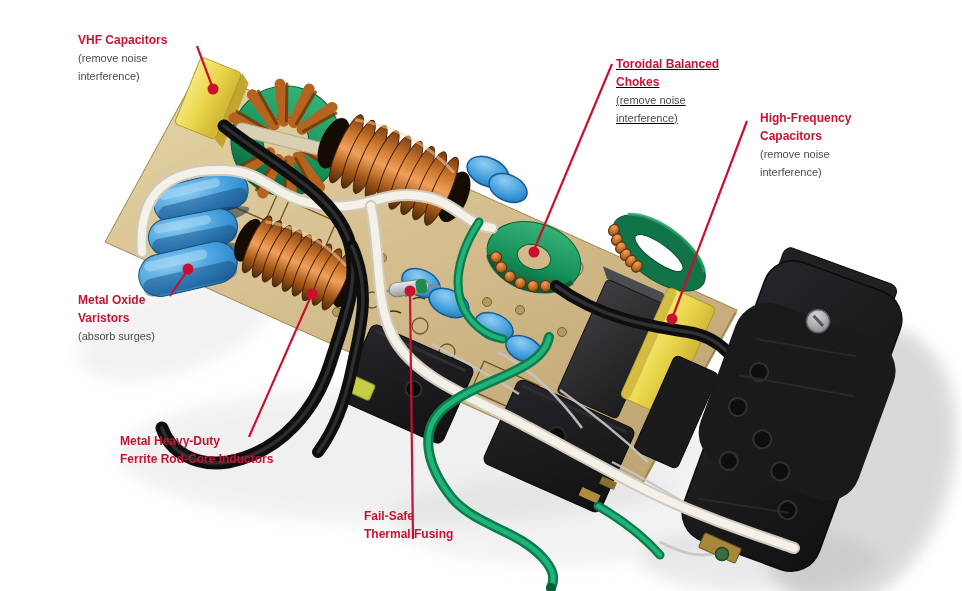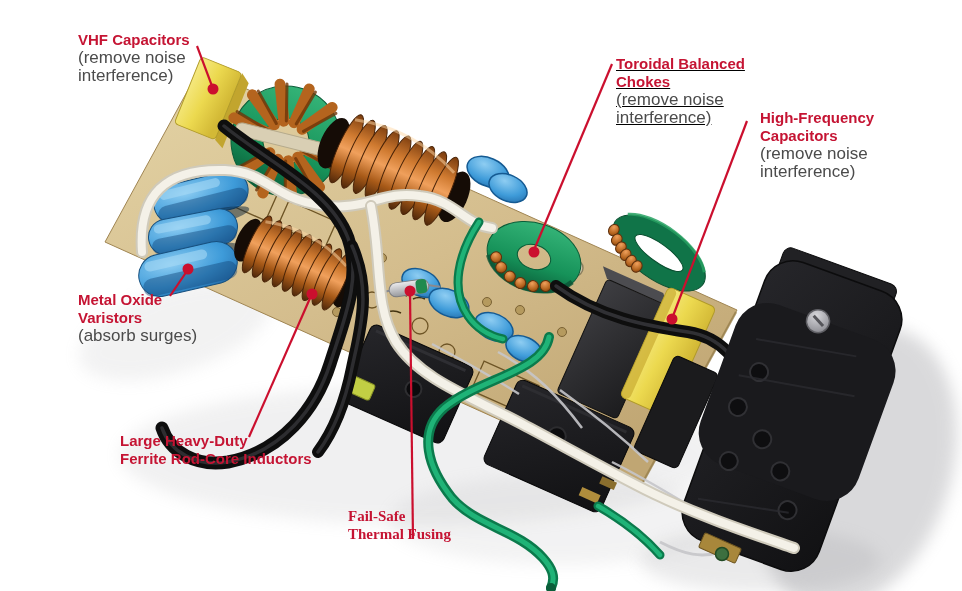--- a/index.html
+++ b/index.html
@@ -1,21 +1,21 @@
 <!DOCTYPE html>
 <html><head>
 <meta charset="utf-8">
 <style>
   html,body{margin:0;padding:0;background:#fff;}
   .scene{position:relative;width:962px;height:591px;background:#ffffff;overflow:hidden;
          font-family:"Liberation Sans",sans-serif;}
   .scene svg{position:absolute;left:0;top:0;}
   .label{position:absolute;}
-  .label .t{font-weight:bold;font-size:15px;line-height:18px;color:#c51433;white-space:pre-line;}
-  .label .d{font-size:17px;line-height:18px;color:#4b4b4b;white-space:pre-line;}
+  .label .t{font-weight:bold;font-size:12px;line-height:18px;color:#c51433;white-space:pre-line;}
+  .label .d{font-size:11px;line-height:18px;color:#4b4b4b;white-space:pre-line;}
 </style>
 </head>
 <body>
 
 <div class="scene">
 
 <svg width="962" height="591" viewBox="0 0 962 591">
   <defs>
     <linearGradient id="cop" x1="0" y1="0" x2="0" y2="1">
       <stop offset="0" stop-color="#7a3c0e"></stop>
@@ -361,22 +361,22 @@
 interference)</div>
   </div>
 
   <div class="label" style="left:78px;top:291px;">
     <div class="t">Metal Oxide
 Varistors</div>
     <div class="d">(absorb surges)</div>
   </div>
 
   <div class="label" style="left:120px;top:432px;">
-    <div class="t">Large Heavy-Duty
+    <div class="t">Metal Heavy-Duty
 Ferrite Rod-Core Inductors</div>
   </div>
 
-  <div class="label" style="left:348px;top:507px;font-family:Liberation Serif, serif;">
+  <div class="label" style="left:364px;top:507px;">
     <div class="t">Fail-Safe
 Thermal Fusing</div>
   </div>
 
 </div>
 
 </body></html>

